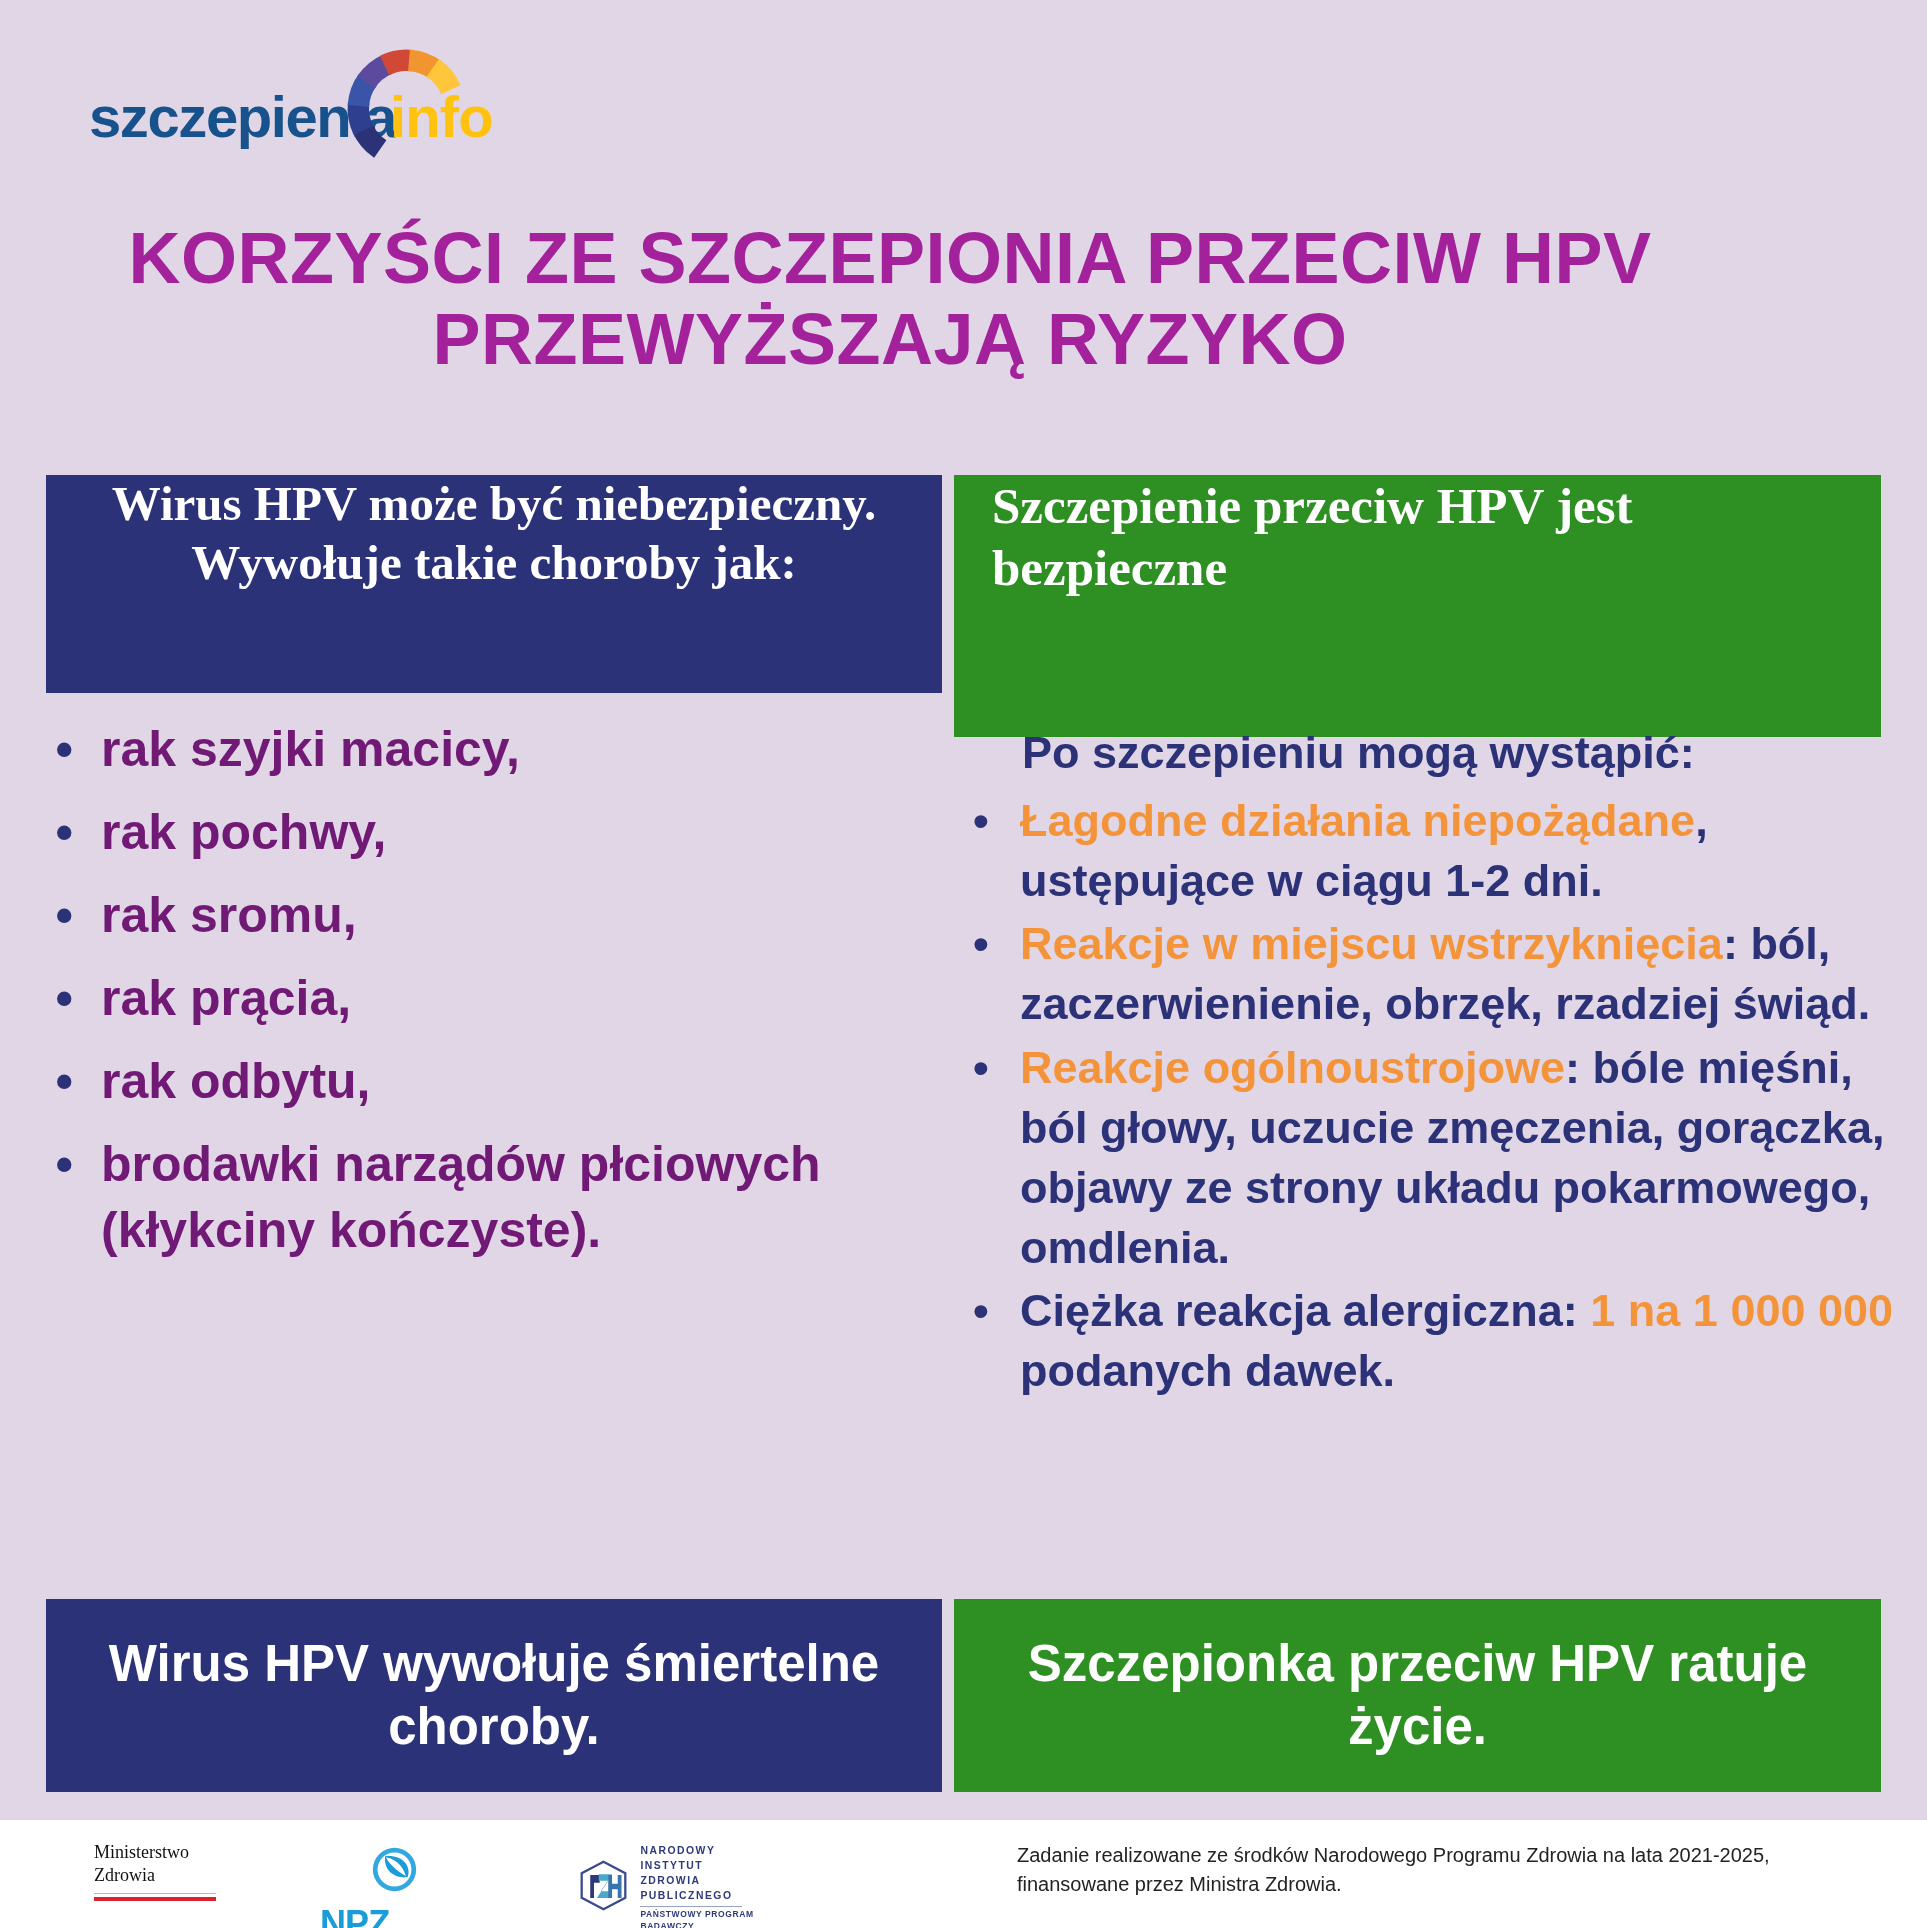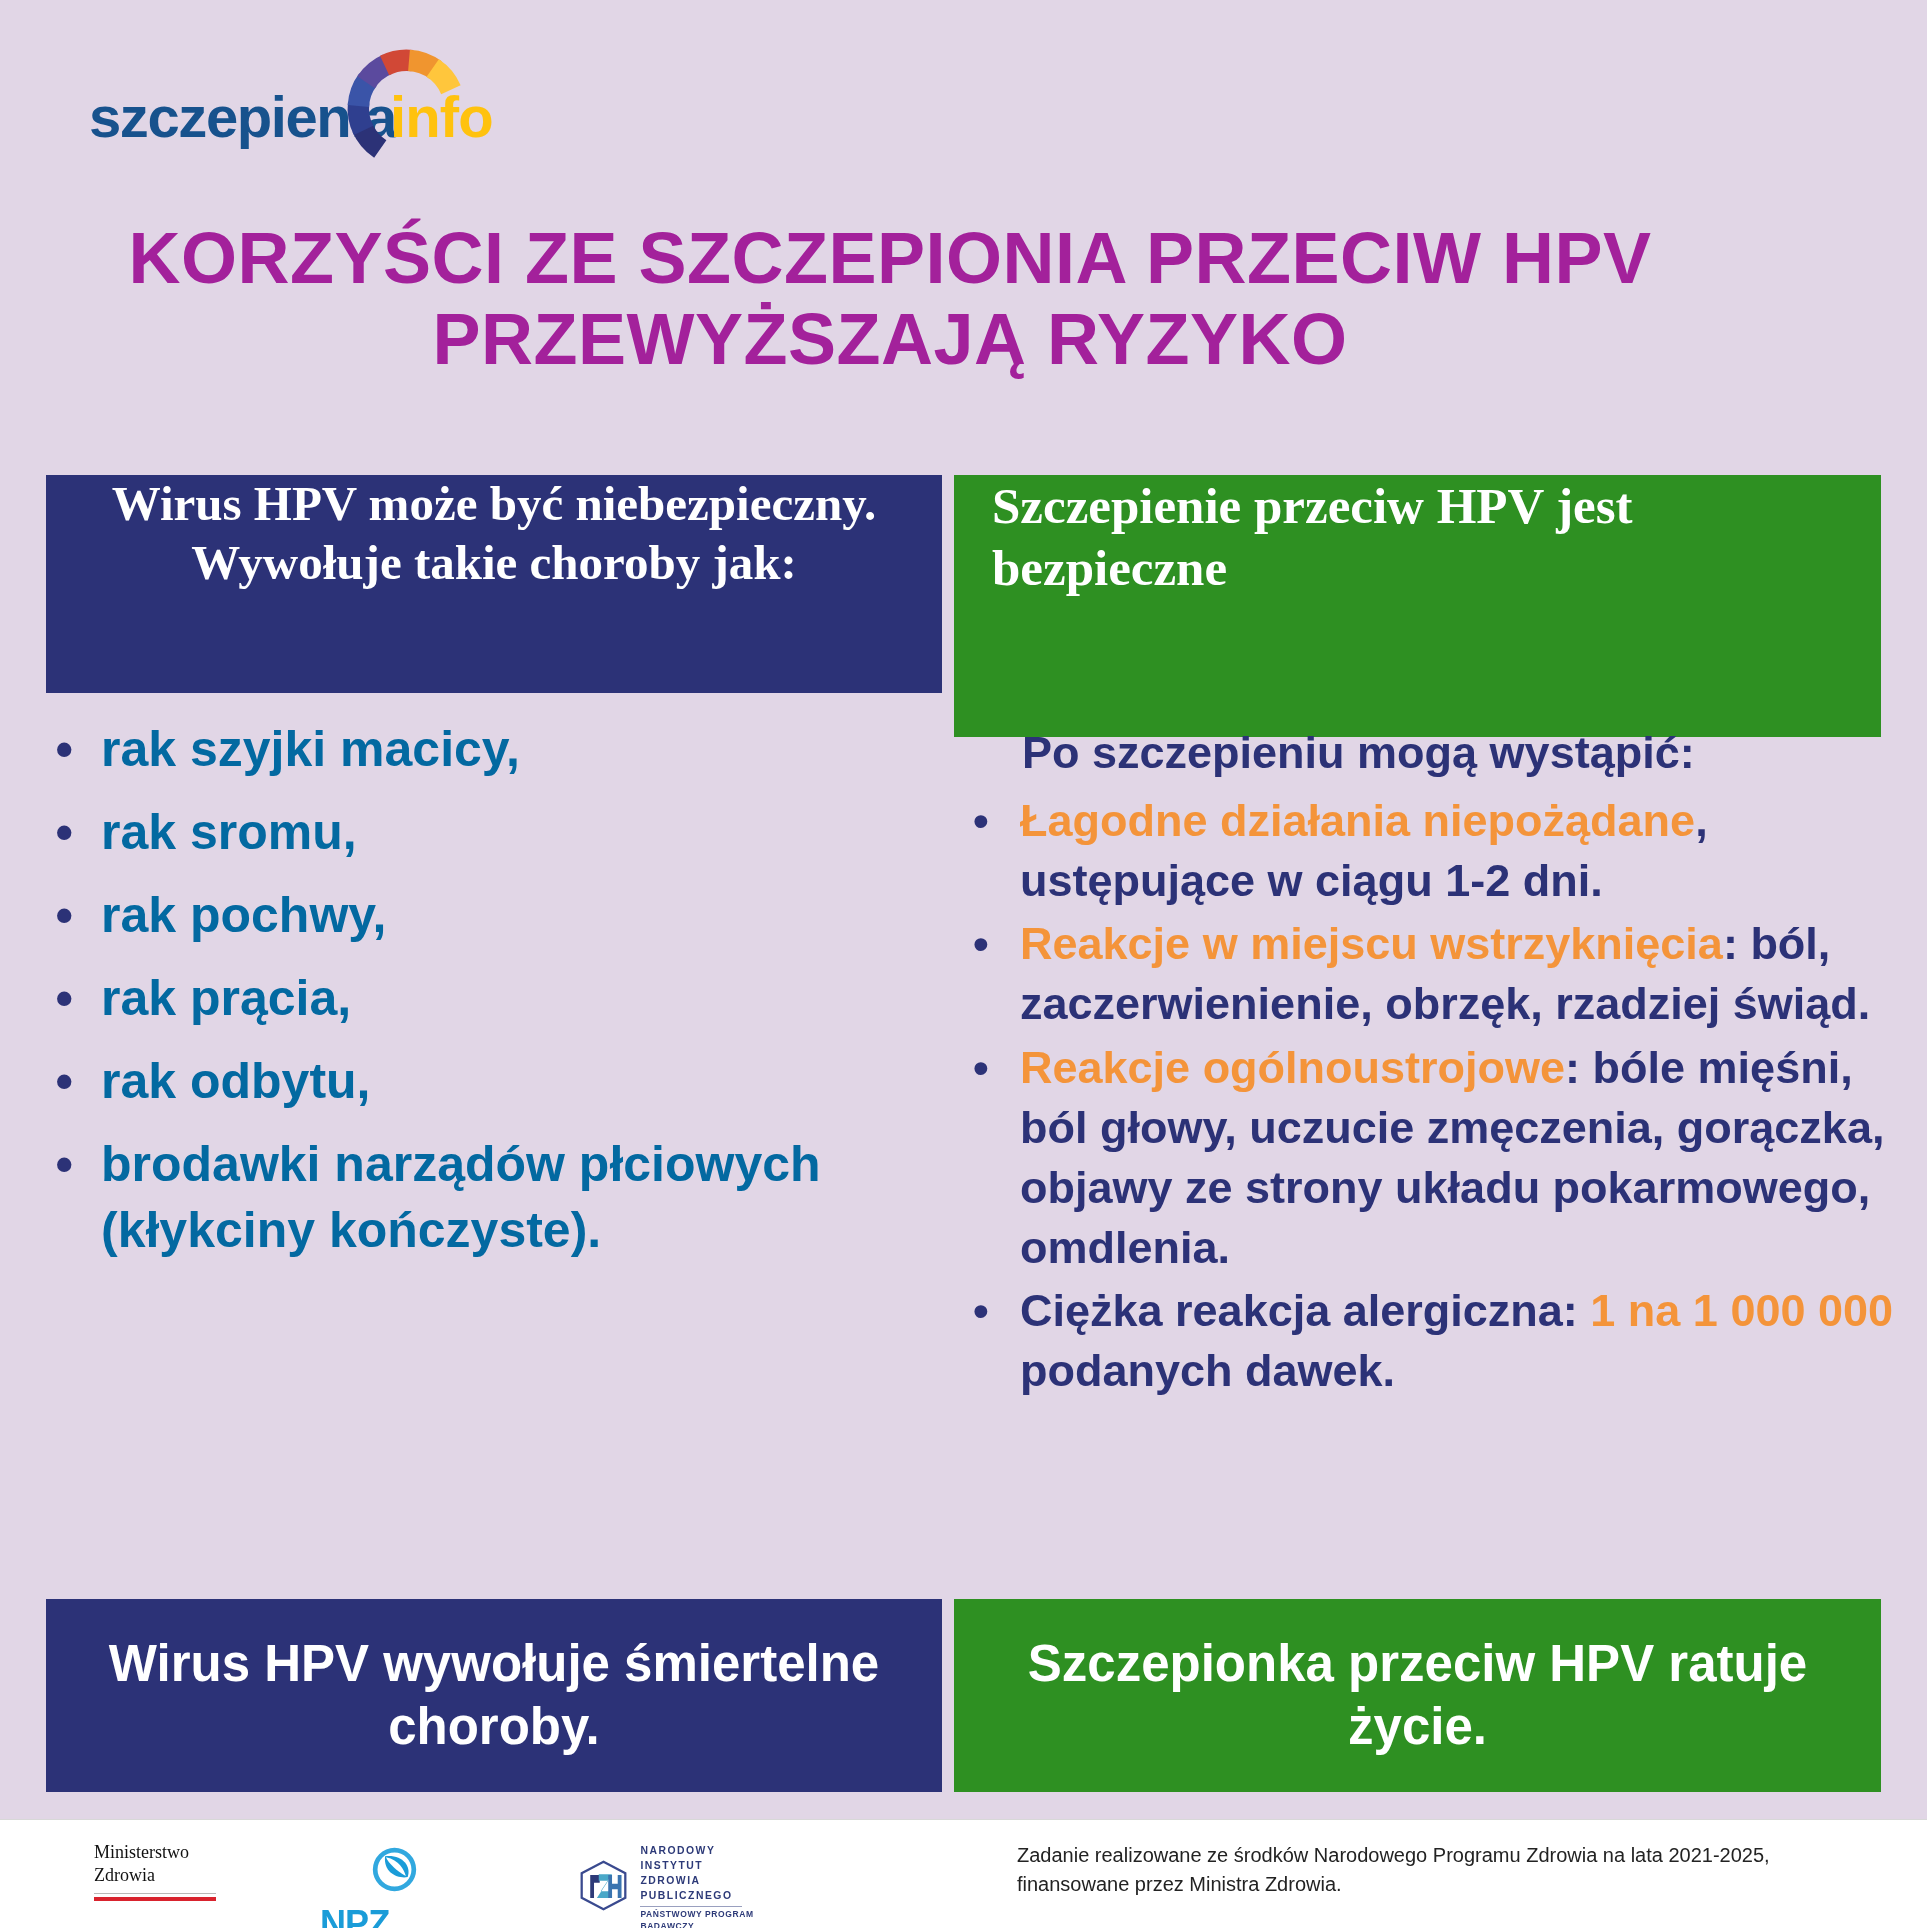--- a/index.html
+++ b/index.html
@@ -140,21 +140,21 @@
     position: absolute;
     left: 46px;
     top: 716px;
     width: 904px;
     margin: 0;
     padding: 0;
     list-style: none;
   }
   .left-list li {
     position: relative;
-    color: #0369a1;
+    color: #701a75;
     font-size: 50px;
     font-weight: bold;
     line-height: 1.32;
     padding-left: 55px;
     margin-bottom: 17px;
   }
   .left-list li::before {
     content: "•";
     position: absolute;
     left: 9.4px;
@@ -340,22 +340,22 @@
   <div class="hdr hdr-left">
     <span>Wirus HPV może być niebezpieczny. Wywołuje takie choroby jak:</span>
   </div>
 
   <div class="hdr hdr-right">
     <span>Szczepienie przeciw HPV jest bezpieczne</span>
   </div>
 
   <ul class="left-list">
     <li><span>rak szyjki macicy,</span></li>
+    <li><span>rak pochwy,</span></li>
     <li><span>rak sromu,</span></li>
-    <li><span>rak pochwy,</span></li>
     <li><span>rak prącia,</span></li>
     <li><span>rak odbytu,</span></li>
     <li><span>brodawki narządów płciowych (kłykciny kończyste).</span></li>
   </ul>
 
   <div class="right-intro">Po szczepieniu mogą wystąpić:</div>
 
   <ul class="right-list">
     <li>
       <span class="hl">Łagodne działania niepożądane</span><span>, ustępujące w ciągu 1-2 dni.</span>

